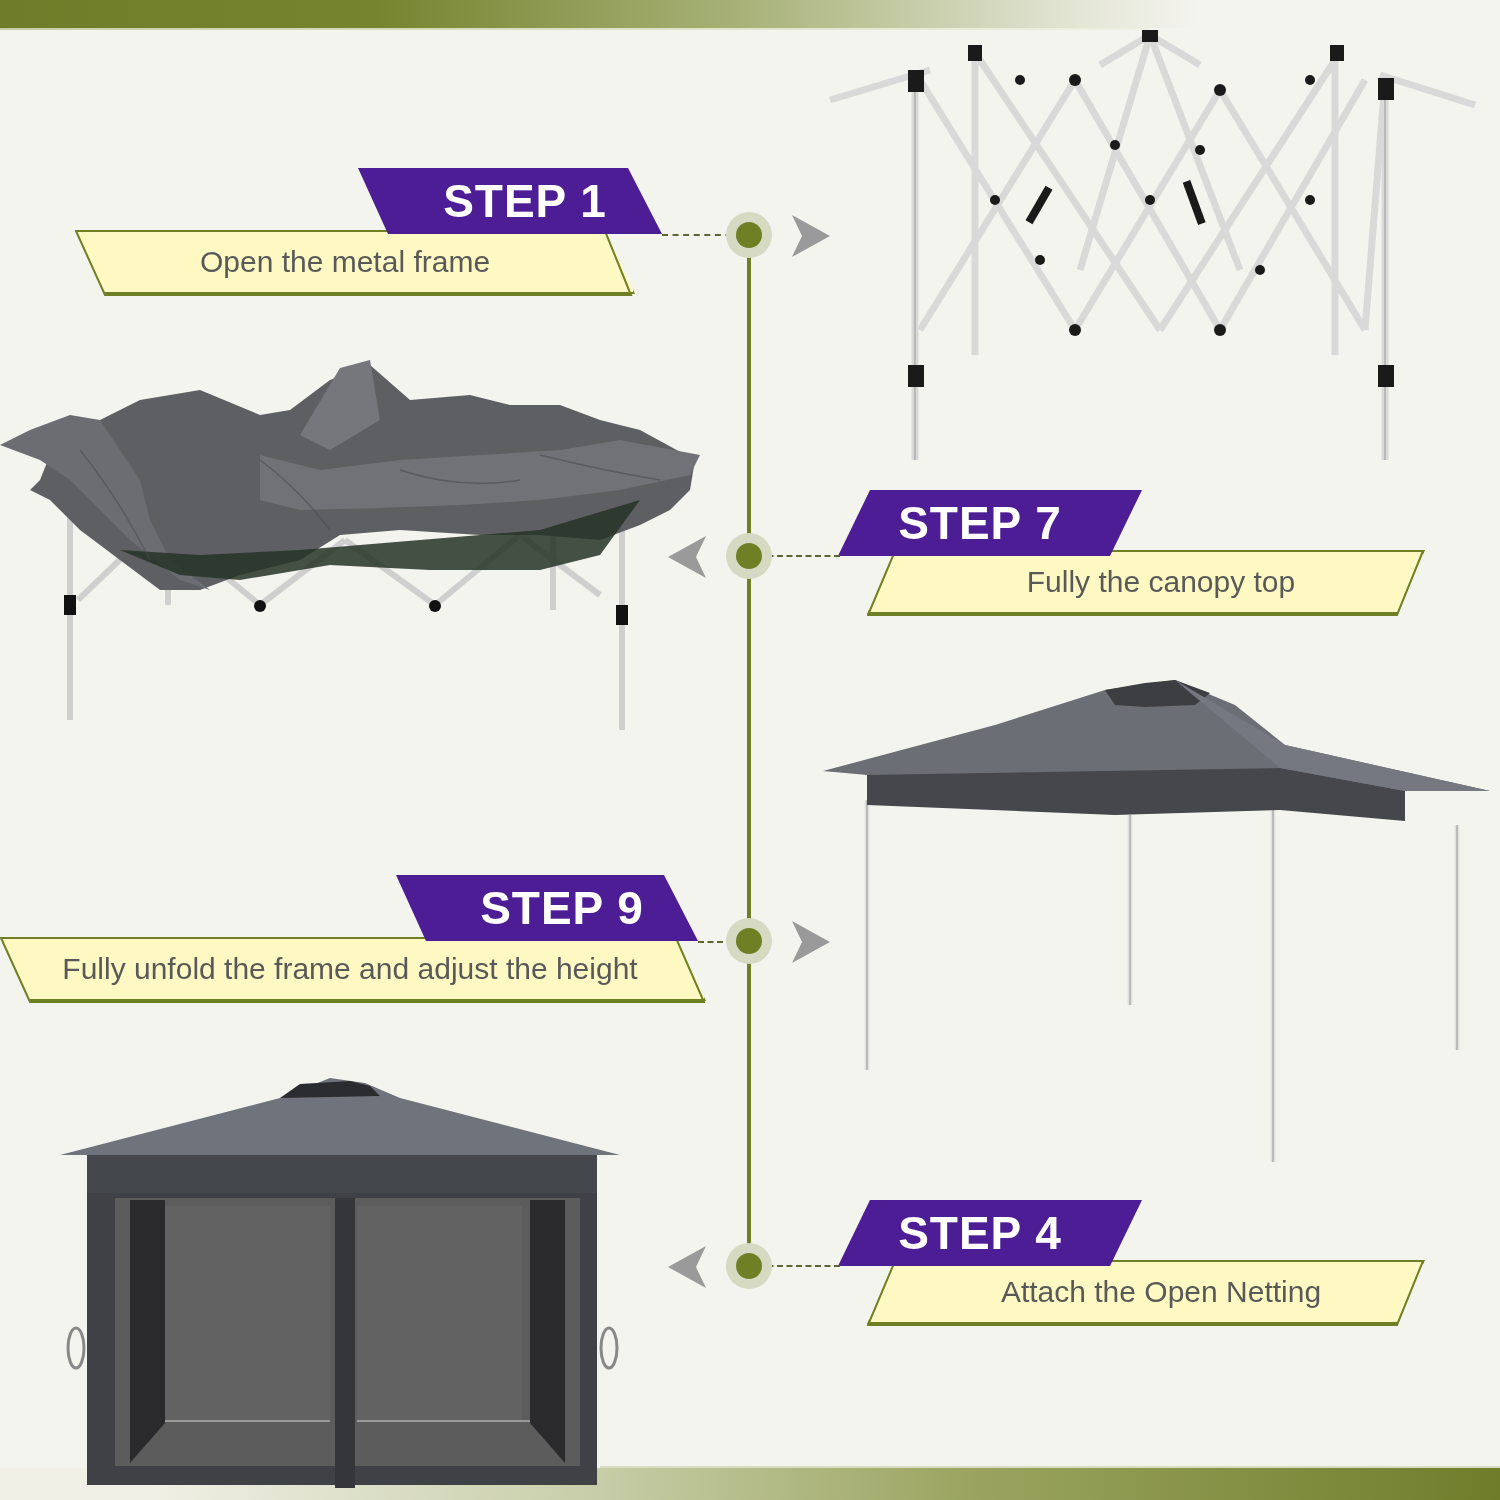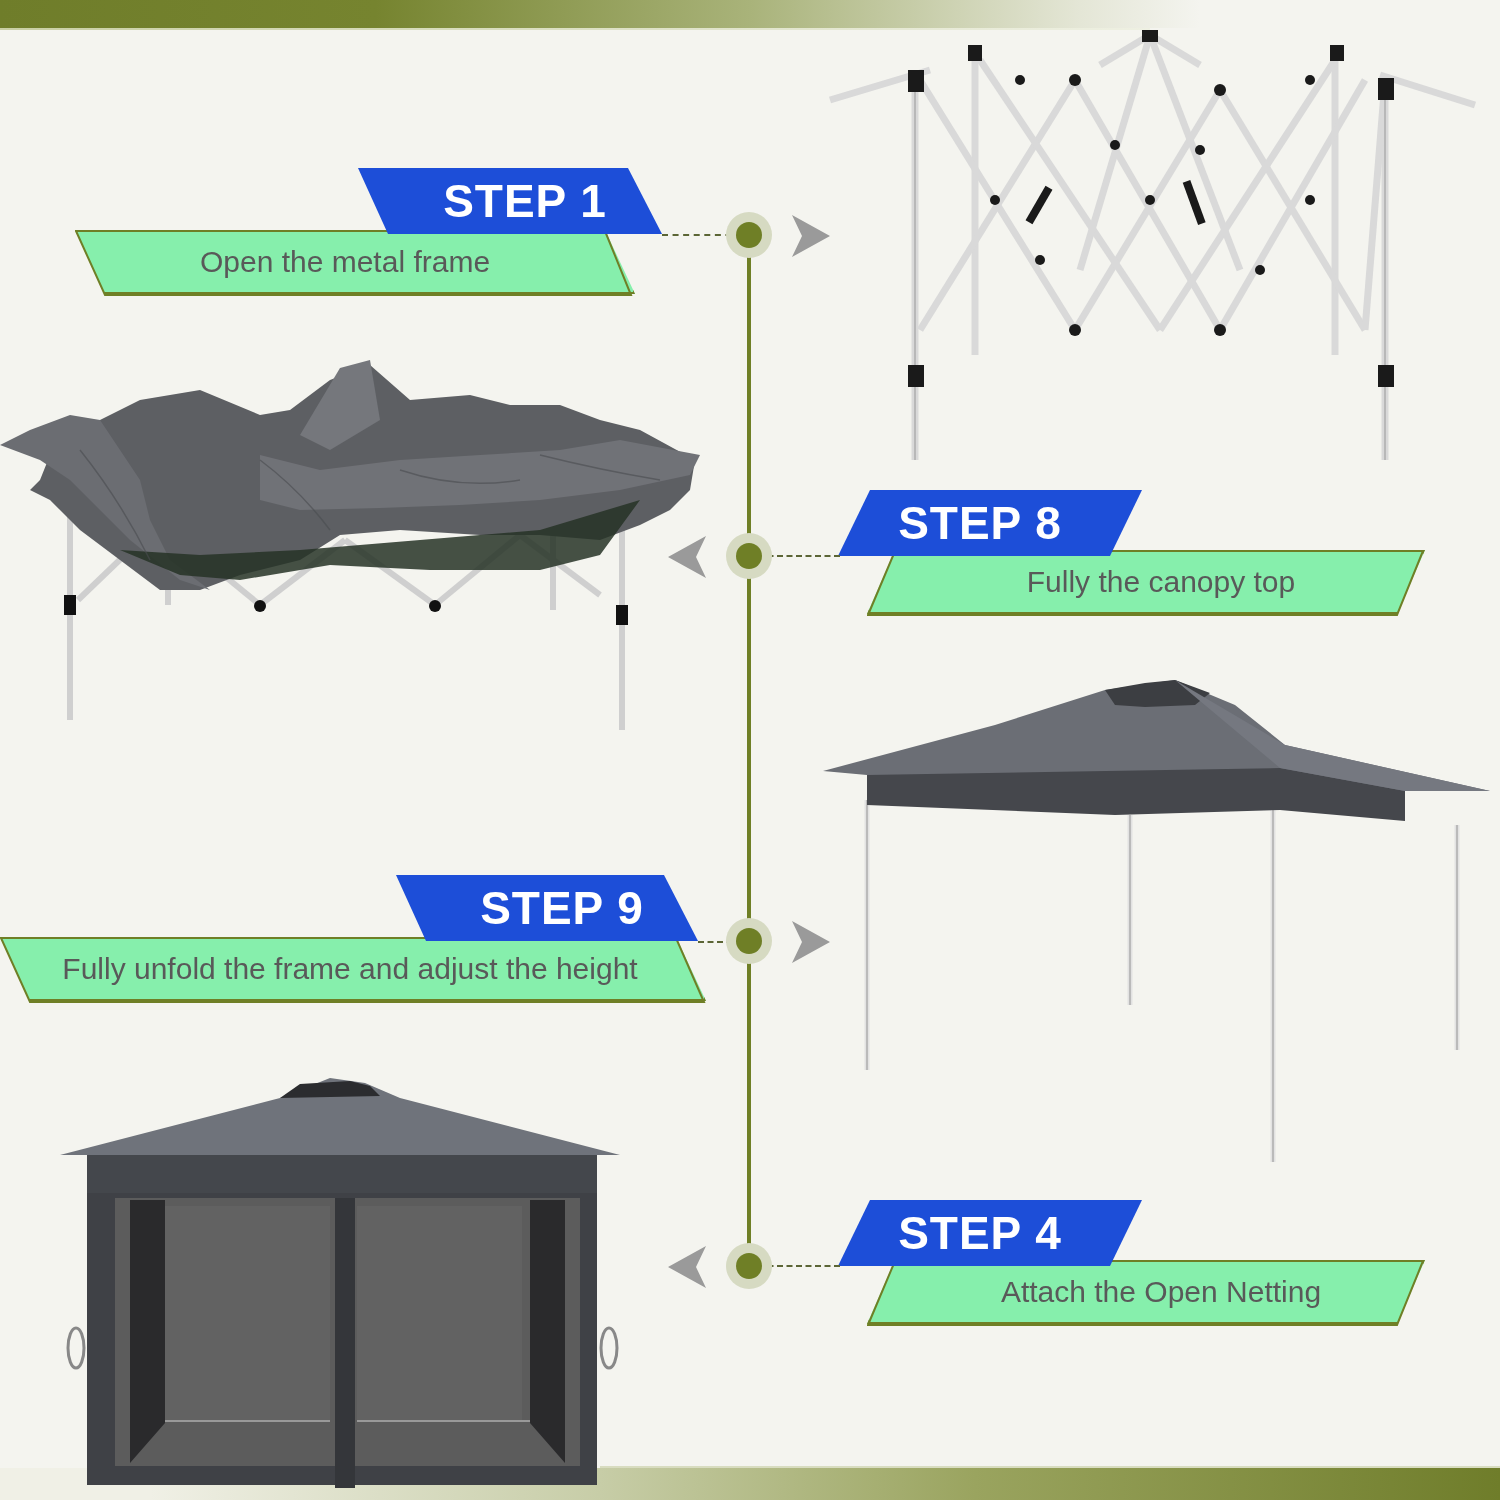--- a/index.html
+++ b/index.html
@@ -8,22 +8,22 @@
   .topbar-line{position:absolute;left:0;top:28px;width:1150px;height:2px;background:linear-gradient(90deg,#c9cfa4,#eef0e2);}
   .bottombar{position:absolute;left:0;top:1468px;width:1500px;height:32px;background:linear-gradient(90deg,#f0f0e6 10%,#c7cda7 40%,#9aa45f 65%,#6f7d2a 100%);}
   .bottombar-line{position:absolute;left:600px;top:1466px;width:900px;height:2px;background:#d8dcc0;}
 
   .timeline{position:absolute;left:747px;top:235px;width:4px;height:1030px;background:#6f7f26;}
   .node{position:absolute;width:46px;height:46px;border-radius:50%;background:#d6dac2;}
   .node .dot{position:absolute;left:10px;top:10px;width:26px;height:26px;border-radius:50%;background:#6f7f26;}
   .dash{position:absolute;height:0;border-top:2px dashed #5b6535;}
   .chev{position:absolute;width:40px;height:46px;}
 
-  .badge{position:absolute;height:66px;background:#1d4ed8;color:#fff;font-weight:bold;font-size:46px;display:flex;align-items:center;justify-content:center;letter-spacing:1px;}
-  .caption{position:absolute;height:64px;border:2px solid #6f7f26;background:#86efac;color:#595959;font-size:30px;display:flex;align-items:center;justify-content:center;box-sizing:border-box;}
+  .badge{position:absolute;height:66px;background:#4c1d95;color:#fff;font-weight:bold;font-size:46px;display:flex;align-items:center;justify-content:center;letter-spacing:1px;}
+  .caption{position:absolute;height:64px;border:2px solid #6f7f26;background:#fef9c3;color:#595959;font-size:30px;display:flex;align-items:center;justify-content:center;box-sizing:border-box;}
   .caption span, .badge span{display:inline-block;}
 
   .photo{position:absolute;}
 </style>
 </head>
 <body>
 
 <div class="topbar"></div>
 <div class="topbar-line"></div>
 <div class="bottombar-line"></div>
@@ -135,21 +135,21 @@
     </g>
   </svg>
 
   <div class="caption" style="left:867px;top:550px;width:558px;clip-path:polygon(28px 0,100% 0,530px 100%,0 100%);">
     <span style="margin-left:30px">Fully the canopy top</span>
   </div>
   <svg style="position:absolute;left:867px;top:550px;" width="558" height="66">
     <polygon points="28,1 556,1 530,65 1,65" fill="none" stroke="#6f7f26" stroke-width="2"></polygon>
   </svg>
   <div class="badge" style="left:838px;top:490px;width:304px;clip-path:polygon(32px 0,100% 0,272px 100%,0 100%);">
-    <span style="margin-right:20px">STEP 8</span>
+    <span style="margin-right:20px">STEP 7</span>
   </div>
   <div class="dash" style="left:758px;top:555px;width:82px;"></div>
   <div class="node" style="left:726px;top:533px;">
       <div class="dot"></div>
     </div>
   <svg class="chev" style="left:668px;top:534px;">
     <polygon points="38,2 0,23 38,44 28,23" fill="#9a9a9a"></polygon>
   </svg>
 </div>
 

